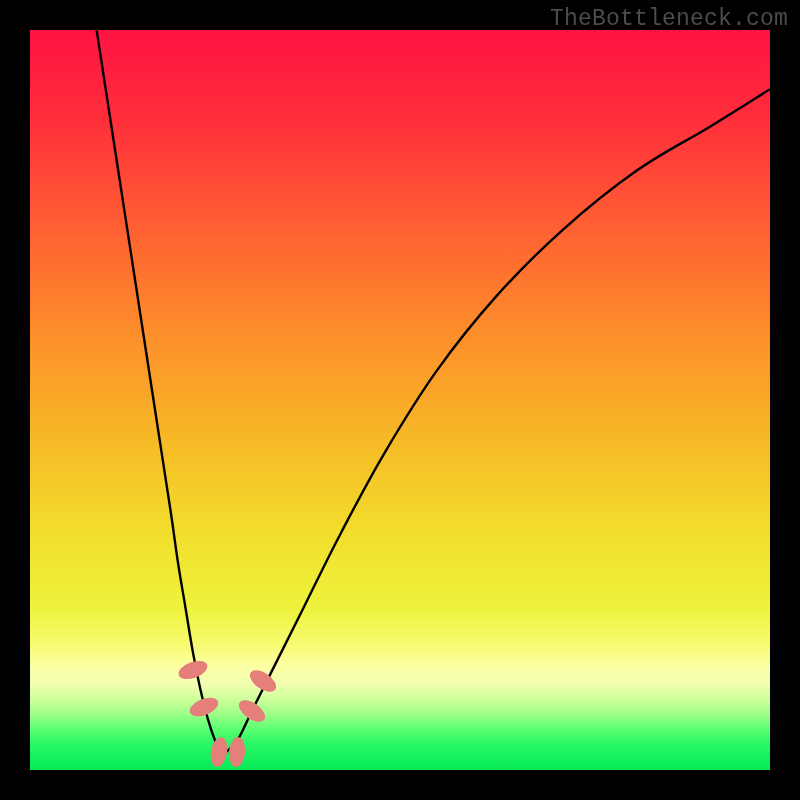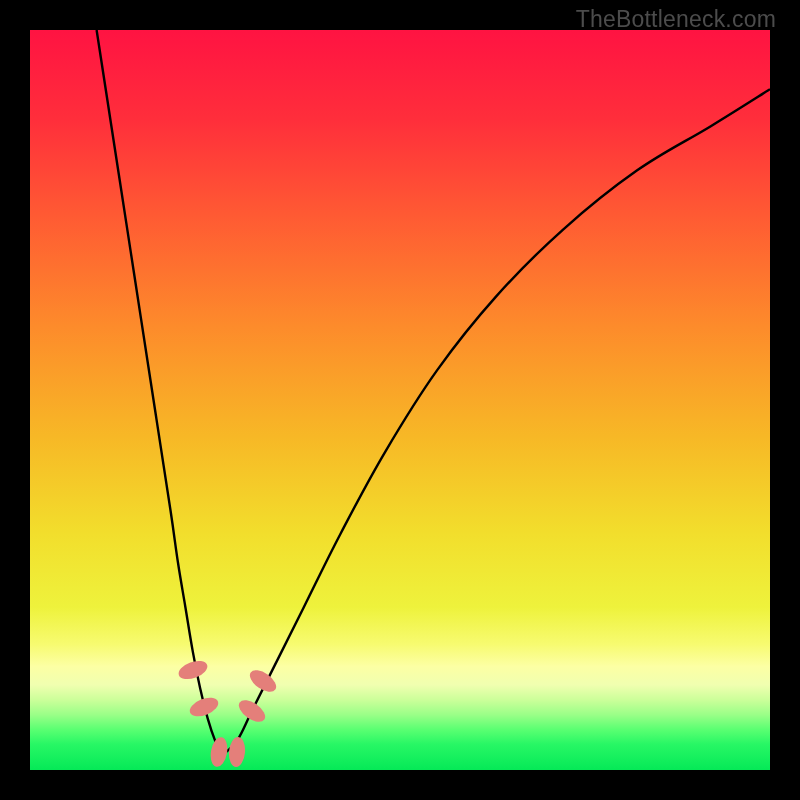--- a/index.html
+++ b/index.html
@@ -25,25 +25,26 @@
     height: 740px;
     overflow: hidden;
   }
   .gradient {
     position: absolute;
     inset: 0;
   }
   .watermark {
     position: absolute;
     top: 6px;
-    right: 24px;
+    right: 12px;
     color: #4c4c4c;
     font-size: 23px;
     font-weight: 400;
     letter-spacing: 0.2px;
+    font-family: Liberation Mono, monospace;
   }
   svg.curves {
     position: absolute;
     inset: 0;
   }
   .blob {
     position: absolute;
     background: #e47f7a;
     border-radius: 50% / 50%;
     transform: rotate(var(--rot,0deg));

